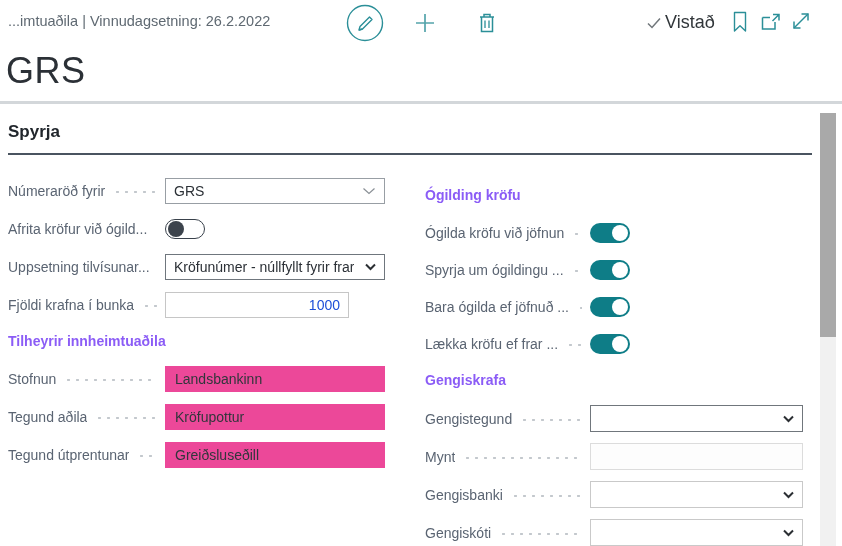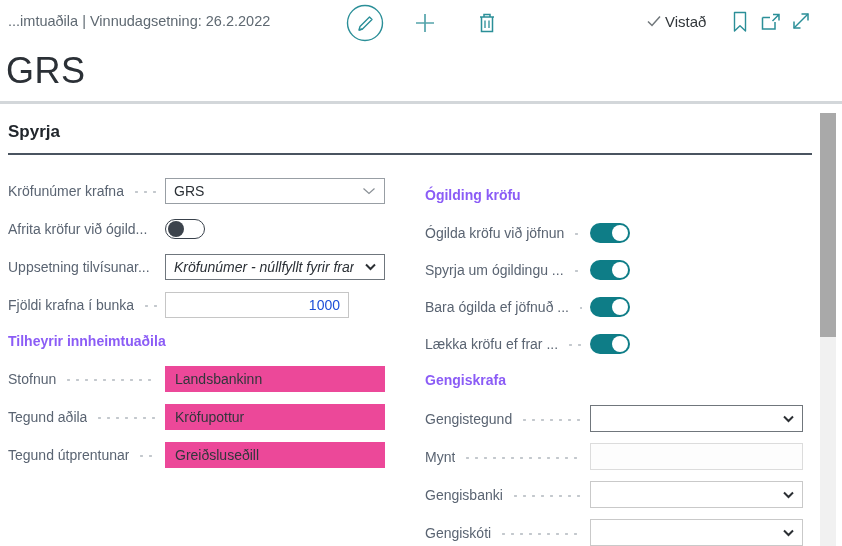--- a/index.html
+++ b/index.html
@@ -7,21 +7,21 @@
     font-family:"Liberation Sans", sans-serif; }
 
   
   .topbar { position:relative; height:46px; }
   .breadcrumb { position:absolute; left:8px; top:13px; font-size:14.5px; color:#5f6972; }
   .icon-btn { position:absolute; background:none; border:none; cursor:pointer; padding:0; }
   .edit-btn   { left:346px; top:4px; }
   .plus-btn   { left:414px; top:12px; }
   .trash-btn  { left:477px; top:11px; }
   .saved { position:absolute; left:645px; top:12px; display:flex; align-items:center; gap:2px; }
-  .saved-text { font-size:15px; color:#31363a; }
+  .saved-text { font-size:18px; color:#31363a; }
   .bookmark-btn { left:732px; top:11px; }
   .popout-btn   { left:761px; top:12px; }
   .expand-btn   { left:791px; top:11px; }
 
   
   .page-title { margin:4px 0 0 6px; font-size:36px; font-weight:300; color:#2b3036; letter-spacing:.5px; }
 
   
   .top-divider { margin-top:9px; width:842px; height:3px; background:#d3d7da; }
   .scrollbar { position:absolute; right:6px; top:113px; width:16px; height:433px; background:#f1f1f1; }
@@ -46,21 +46,21 @@
     background-size:9px 4px; background-repeat:repeat-x; background-position:left center; }
 
   .sub-header { font-size:14px; font-weight:700; color:#8b5cf6; margin:15px 0 17px 0; }
   .col-right .sub-header.first { margin-top:9px; }
 
   
   .ctl { height:26px; font-size:14px; color:#2b3036; }
   .combo { width:220px; background:#fff; border:1px solid #989ea4; display:flex;
     align-items:center; padding:0 8px; justify-content:space-between; }
   .native-select { width:220px; background:#fff; border:1px solid #6f767d; display:flex;
-    align-items:center; padding:0 8px; justify-content:space-between;font-style:italic; }
+    align-items:center; padding:0 8px; justify-content:space-between; }
   .num-input { width:184px; border:1px solid #c6c6c6; text-align:right; padding:0 8px;
     font-size:14px; color:#1d4ed8; font-family:"Liberation Sans",sans-serif; }
   .readonly { width:220px; background:#ec4899; border:none; display:flex;
     align-items:center; padding:0 10px; color:#31363c; }
 
   .r-ctl { width:213px; height:27px; }
   .sel-strong { border:1px solid #70767c; }
   .sel-light  { border:1px solid #c9c9c9; }
   .inp-light  { border:1px solid #dcdcdc; background:#fdfdfd; }
   .r-sel { background:#fff; display:flex; align-items:center; justify-content:flex-end; padding:0 8px; }
@@ -157,21 +157,21 @@
 
 <div class="content">
   <div class="section-header">Spyrja</div>
 
   <div class="columns">
 
     <div class="col-left">
 
       <div class="field-row">
         <div class="field-label">
-          <span class="label-text">Kröfunúmer krafna</span>
+          <span class="label-text">Númeraröð fyrir</span>
           <span class="leader"></span>
         </div>
         <div class="ctl combo">
           <span>GRS</span>
           <span>
             <svg width="14" height="8" viewBox="0 0 14 8">
                 <path d="M1.5 1.5 L7 6.5 L12.5 1.5" fill="none" stroke="#8a9096" stroke-width="1.2"></path>
               </svg>
           </span>
         </div>

